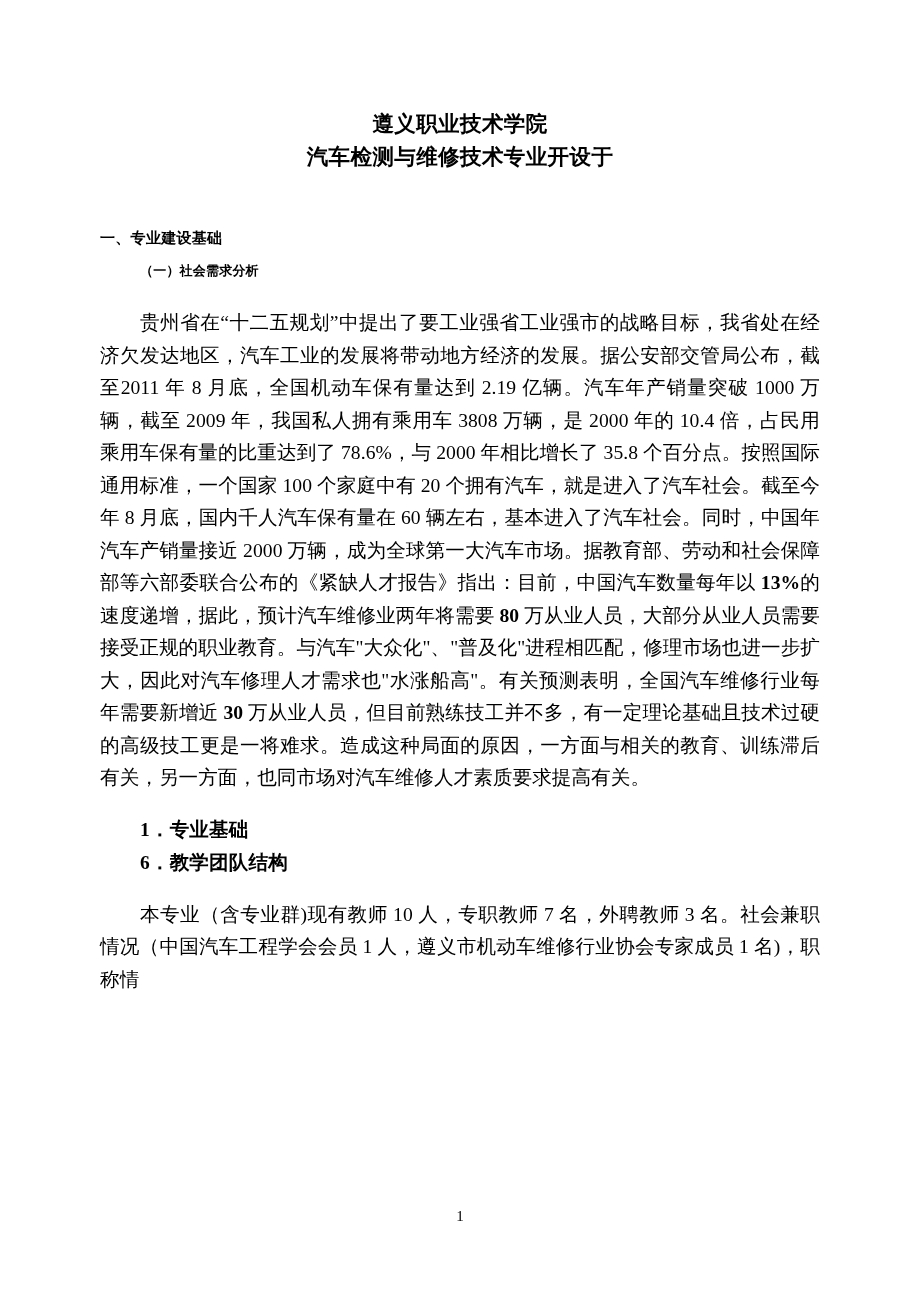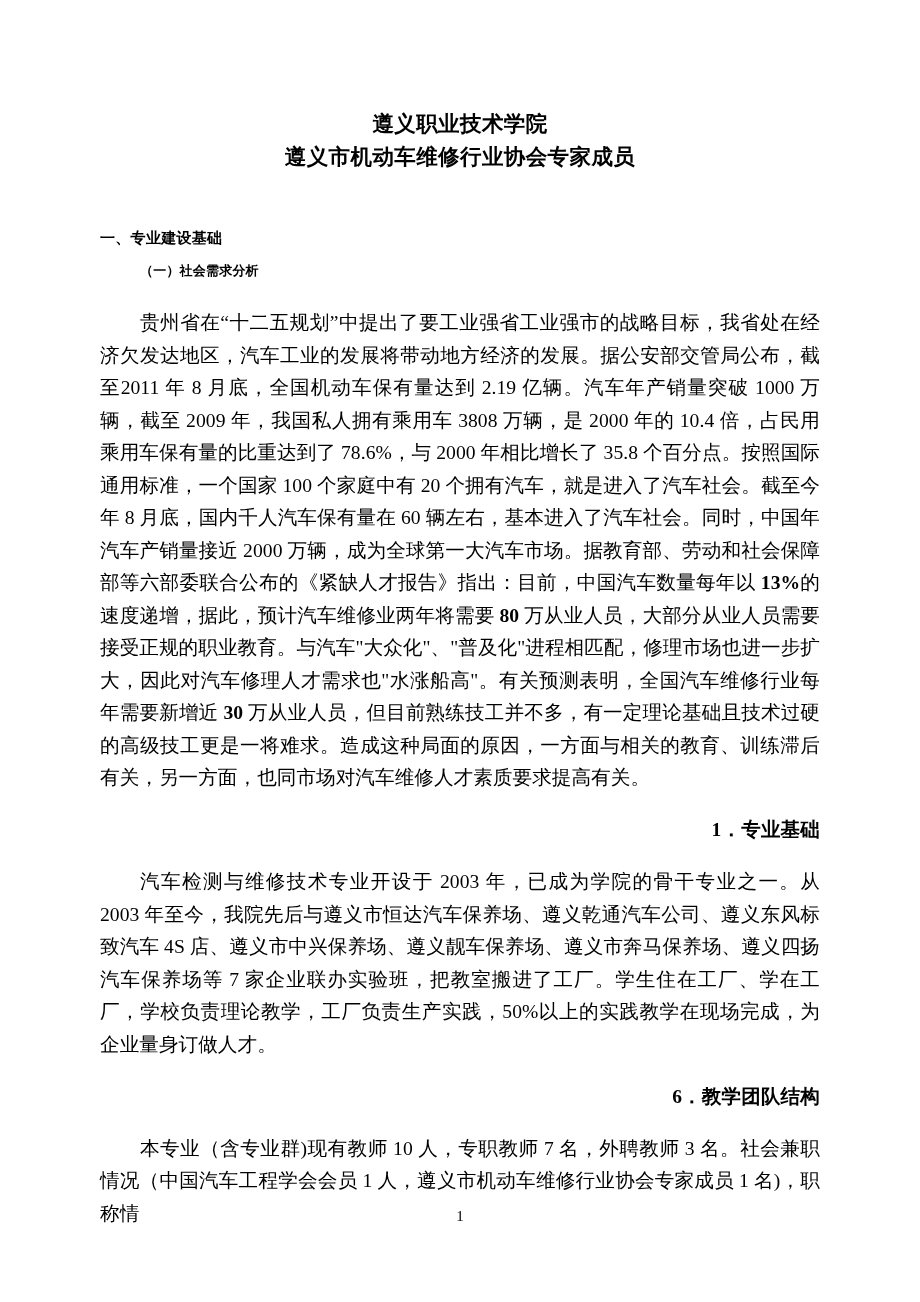--- a/index.html
+++ b/index.html
@@ -52,21 +52,20 @@
     line-height: 32.5px;
     text-indent: 40px;
     letter-spacing: 0.2px;
   }
   .h3 {
     font-weight: bold;
     font-size: 19.5px;
     line-height: 32.5px;
     text-indent: 40px;
     letter-spacing: 0.2px;
-    text-align: right;
   }
   .h2.tight { margin-top: 0; }
 
   
   .para {
     font-size: 19.6px;
     line-height: 32.5px;
     text-align: justify;
     text-justify: inter-ideograph;
     text-indent: 40px;
@@ -87,33 +86,32 @@
   }
 </style>
 </head>
 <body>
 
 <div class="page">
   <div class="content">
 
     <div class="doc-title">
       <div class="line1">遵义职业技术学院</div>
-      <div class="line2">遵义市机动车维修行业协会专家成员</div>
+      <div class="line2">汽车检测与维修技术专业开设于</div>
     </div>
 
     <div class="h1">一、专业建设基础</div>
 
     <div class="h2">（一）社会需求分析</div>
 
     <p class="para"><span>贵州省在“十二五规划”中提出了要工业强省工业强市的战略目标，我省处在经济欠发达地区，汽车工业的发展将带动地方经济的发展。据公安部交管局公布，截至2011 年 8 月底，全国机动车保有量达到 2.19 亿辆。汽车年产销量突破 1000 万辆，截至 2009 年，我国私人拥有乘用车 3808 万辆，是 2000 年的 10.4 倍，占民用乘用车保有量的比重达到了 78.6%，与 2000 年相比增长了 35.8 个百分点。按照国际通用标准，一个国家 100 个家庭中有 20 个拥有汽车，就是进入了汽车社会。截至今年 8 月底，国内千人汽车保有量在 60 辆左右，基本进入了汽车社会。同时，中国年汽车产销量接近 2000 万辆，成为全球第一大汽车市场。据教育部、劳动和社会保障部等六部委联合公布的《紧缺人才报告》指出：目前，中国汽车数量每年以 </span><b>13%</b><span>的速度递增，据此，预计汽车维修业两年将需要 </span><b>80</b><span> 万从业人员，大部分从业人员需要接受正规的职业教育。与汽车"大众化"、"普及化"进程相匹配，修理市场也进一步扩大，因此对汽车修理人才需求也"水涨船高"。有关预测表明，全国汽车维修行业每年需要新增近 </span><b>30</b><span> 万从业人员，但目前熟练技工并不多，有一定理论基础且技术过硬的高级技工更是一将难求。造成这种局面的原因，一方面与相关的教育、训练滞后有关，另一方面，也同市场对汽车维修人才素质要求提高有关。</span></p>
 
 
     <div class="h3">1．专业基础</div>
 
-    <p class="para">汽车检测与维修技术专业开设于 2003 年，已成为学院的骨干专业之一。从 2003 年至今，我院先后与遵义市恒达汽车保养场、遵义乾通汽车公司、遵义东风标致汽车 4S 店、遵义市中兴保养场、遵义靓车保养场、遵义市奔马保养场、遵义四扬汽车保养场等 7 家企业联办实验班，把教室搬进了工厂。学生住在工厂、学在工厂，学校负责理论教学，工厂负责生产实践，50%以上的实践教学在现场完成，为企业量身订做人才。</p>
 
 
     <div class="h3">6．教学团队结构</div>
 
     <p class="para">本专业（含专业群)现有教师 10 人，专职教师 7 名，外聘教师 3 名。社会兼职情况（中国汽车工程学会会员 1 人，遵义市机动车维修行业协会专家成员 1 名)，职称情</p>
 
   </div>
 
   <div class="footer">
     <span>1</span>

